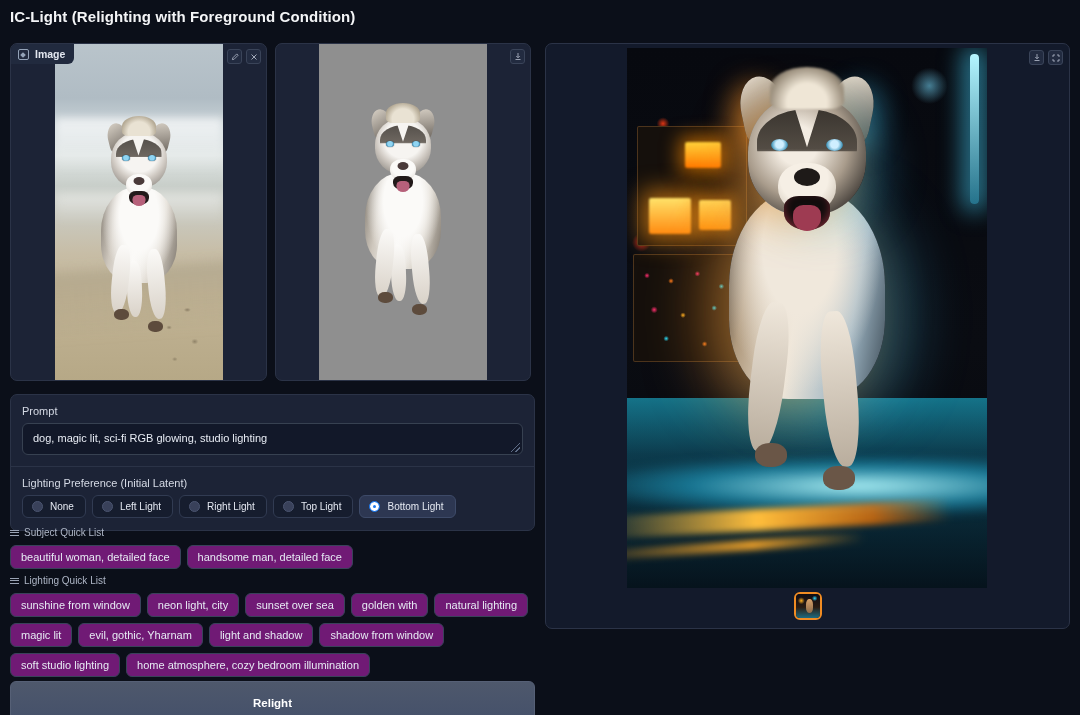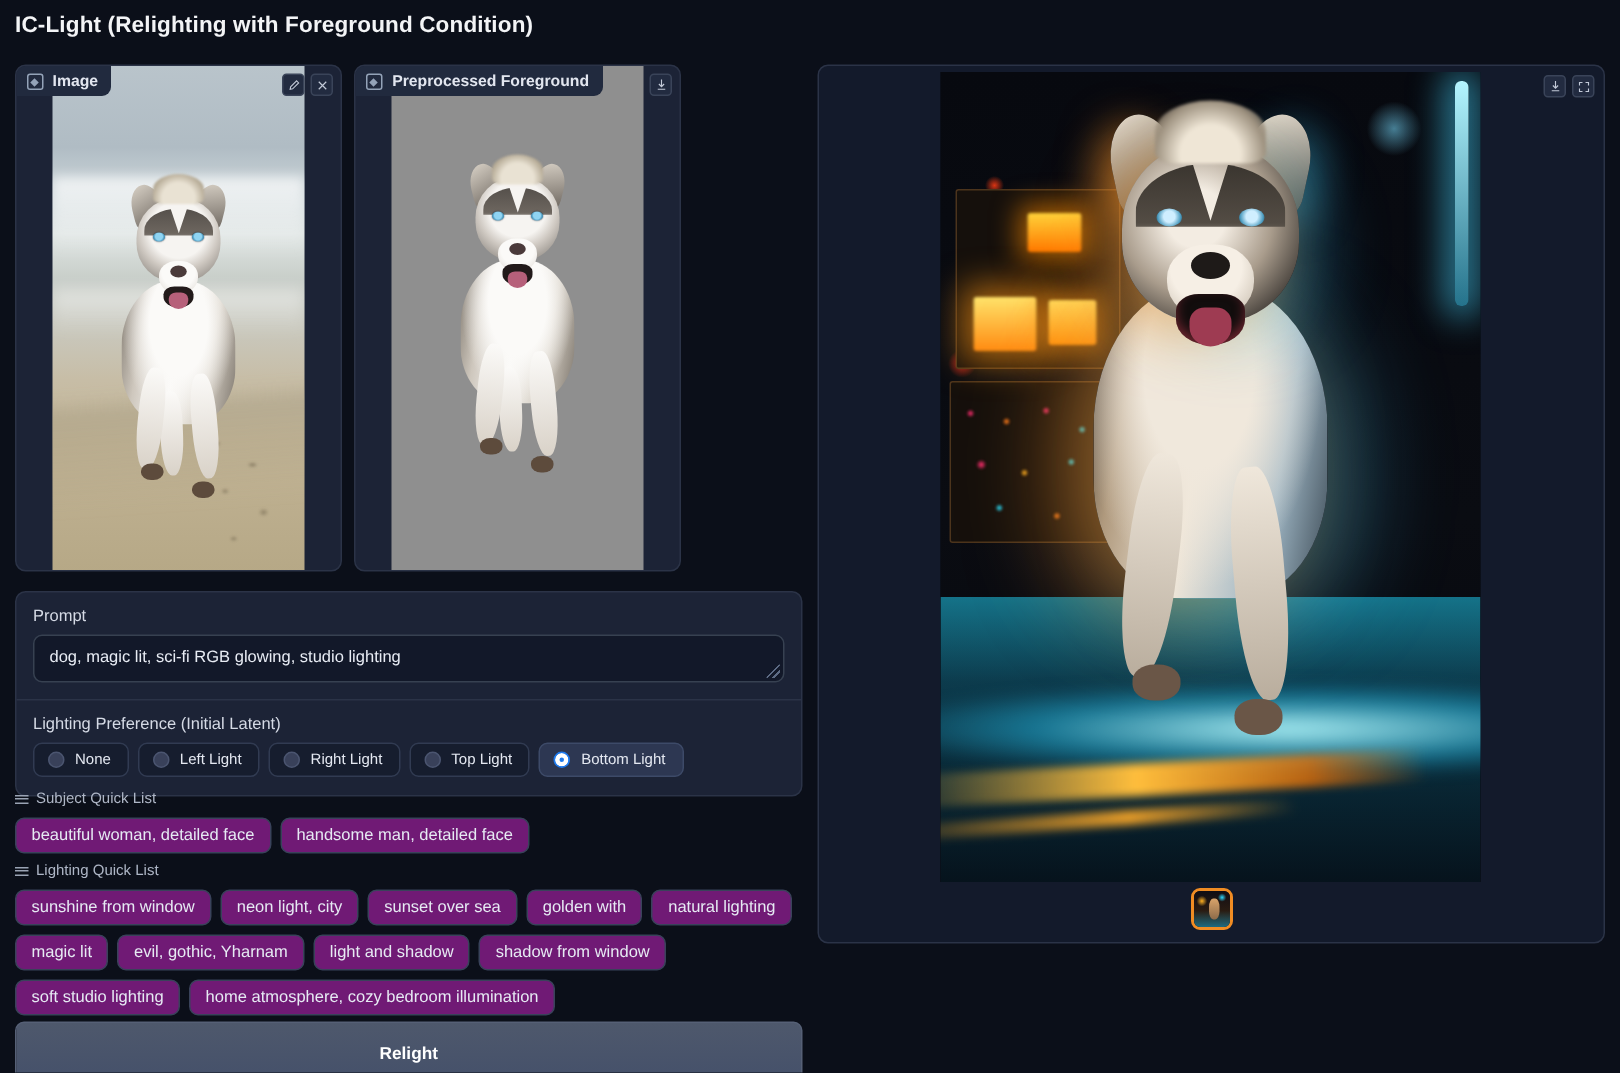--- a/index.html
+++ b/index.html
@@ -13,21 +13,21 @@
   #app { position: relative; width: 1080px; height: 715px; }
 
   
   .page-title {
     position: absolute; left: 10px; top: 8px;
     font-size: 15px; font-weight: bold; color: #f3f4f6;
     letter-spacing: .1px;
   }
 
   
-  .left-col { position: absolute; left: 10px; top: 43px; width: 444px; text-align: center; }
+  .left-col { position: absolute; left: 10px; top: 43px; width: 521px; text-align: center; }
 
   .img-row { display: flex; gap: 8px; }
 
   .img-panel {
     position: relative;
     background: #1c2336;
     border: 1px solid #2b3347;
     border-radius: 7px;
     overflow: hidden;
   }
@@ -471,24 +471,20 @@
               <div class="snout"></div>
               <div class="nose"></div>
               <div class="mouth"></div>
               <div class="tongue"></div>
             </div>
           </div>
         </div>
       </div>
 
       <div class="img-panel secondary">
-        <div class="panel-label">
-          <span class="mini-ico"></span>
-          <span>Preprocessed Foreground</span>
-        </div>
         <div class="panel-tools">
           <div class="tool-btn">
             <svg width="8" height="9" viewBox="0 0 16 16">
                 <path d="M8 1v9M4.5 7L8 10.5 11.5 7M3 14h10" fill="none" stroke="#c3cad8" stroke-width="1.5"></path>
               </svg>
           </div>
         </div>
         <div class="media">
           <div class="fg-photo">
             <div class="dog dog-fg">

